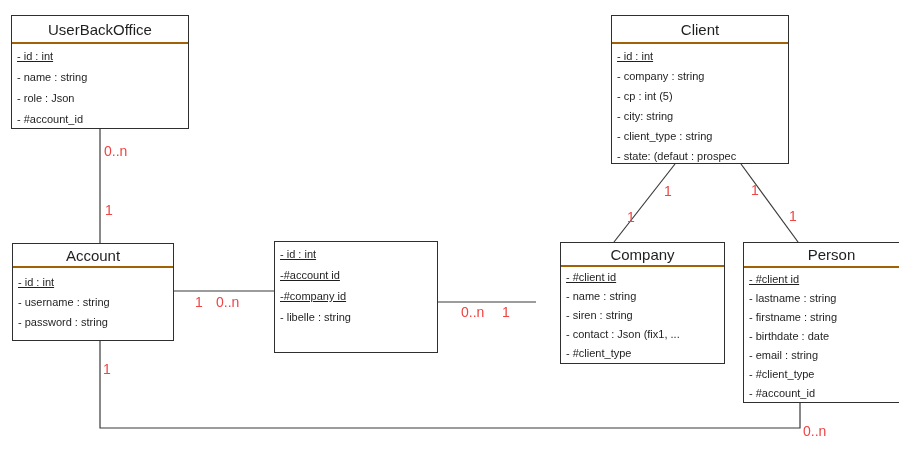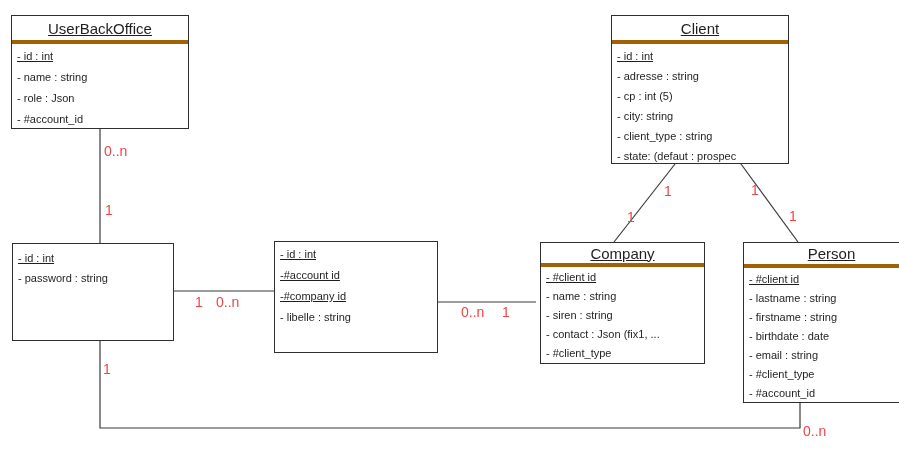--- a/index.html
+++ b/index.html
@@ -14,23 +14,22 @@
   #wires{position:absolute;left:0;top:0;width:899px;height:449px;}
   .box{
     position:absolute;
     background:#ffffff;
     border:1px solid #2f2f2f;
     box-sizing:border-box;
     overflow:hidden;
   }
   .title{
     display:flex;align-items:center;justify-content:center;
-    border-bottom:4px solid #a16207;
+    border-bottom:2px solid #a16207;
     font-size:15px;
-    text-decoration:underline;
     box-sizing:border-box;
     white-space:nowrap;
     text-align:center;
   }
   .attrs{
     padding:2px 4px 0 5px;
     font-size:11px;
     line-height:20px;
     white-space:nowrap;
     overflow:hidden;
@@ -41,21 +40,21 @@
     position:absolute;
     font-size:14px;
     color:#ef4444;
     white-space:nowrap;
   }
   
   .e-ubo    {left:11px;  top:15px;  width:178px; height:114px;}
   .e-client {left:611px; top:15px;  width:178px; height:149px;}
   .e-account{left:12px;  top:243px; width:162px; height:98px;}
   .e-ac     {left:274px; top:241px; width:164px; height:112px;}
-  .e-company{left:540px; top:242px; width:165px; height:122px;}
+  .e-company{left:560px; top:242px; width:165px; height:122px;}
   .e-person {left:743px; top:242px; width:177px; height:161px;}
   .e-ubo .title, .e-client .title {height:28px;}
   .e-account .title, .e-ac .title, .e-company .title {height:24px;}
   .e-person .title {height:25px;}
   .e-ubo .attrs{line-height:21px;}
   .e-ac .attrs{line-height:21px;}
   .e-account .attrs{padding-top:4px;}
   .e-company .attrs{padding-top:1px;line-height:19px;}
   .e-person .attrs{line-height:19px;}
 </style>
@@ -80,31 +79,33 @@
       <div class="attr">- name : string</div>
       <div class="attr">- role : Json</div>
       <div class="attr">- #account_id</div>
     </div>
   </div>
 
   <div class="box e-client">
     <div class="title">Client</div>
     <div class="attrs">
       <div class="attr u">- id : int</div>
-      <div class="attr">- adresse : string</div>
+      <div class="attr">- company : string</div>
       <div class="attr">- cp : int (5)</div>
       <div class="attr">- city: string</div>
       <div class="attr">- client_type : string</div>
       <div class="attr">- state: (defaut : prospec</div>
     </div>
   </div>
 
   <div class="box e-account">
+    <div class="title">Account</div>
     <div class="attrs">
       <div class="attr u">- id : int</div>
+      <div class="attr">- username : string</div>
       <div class="attr">- password : string</div>
     </div>
   </div>
 
   <div class="box e-ac">
     <div class="attrs">
       <div class="attr u">- id : int</div>
       <div class="attr u">-#account id</div>
       <div class="attr u">-#company id</div>
       <div class="attr">- libelle : string</div>

